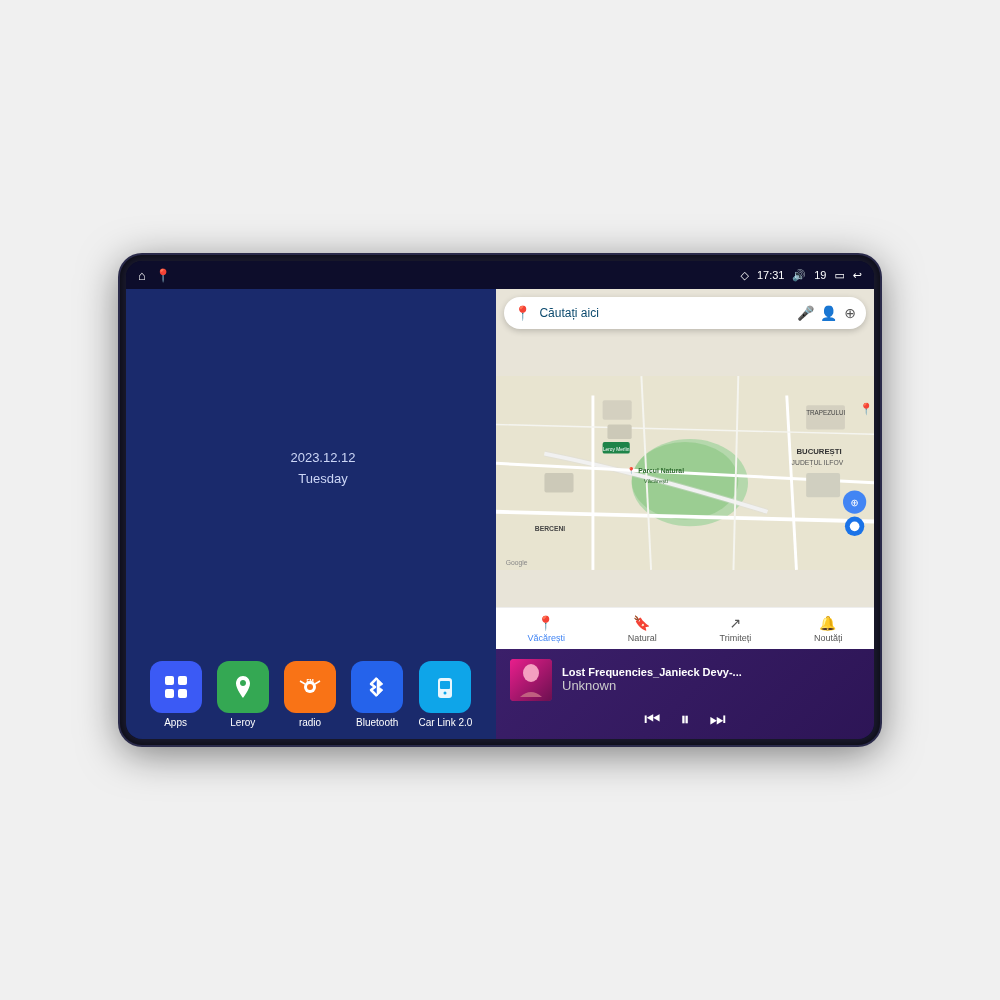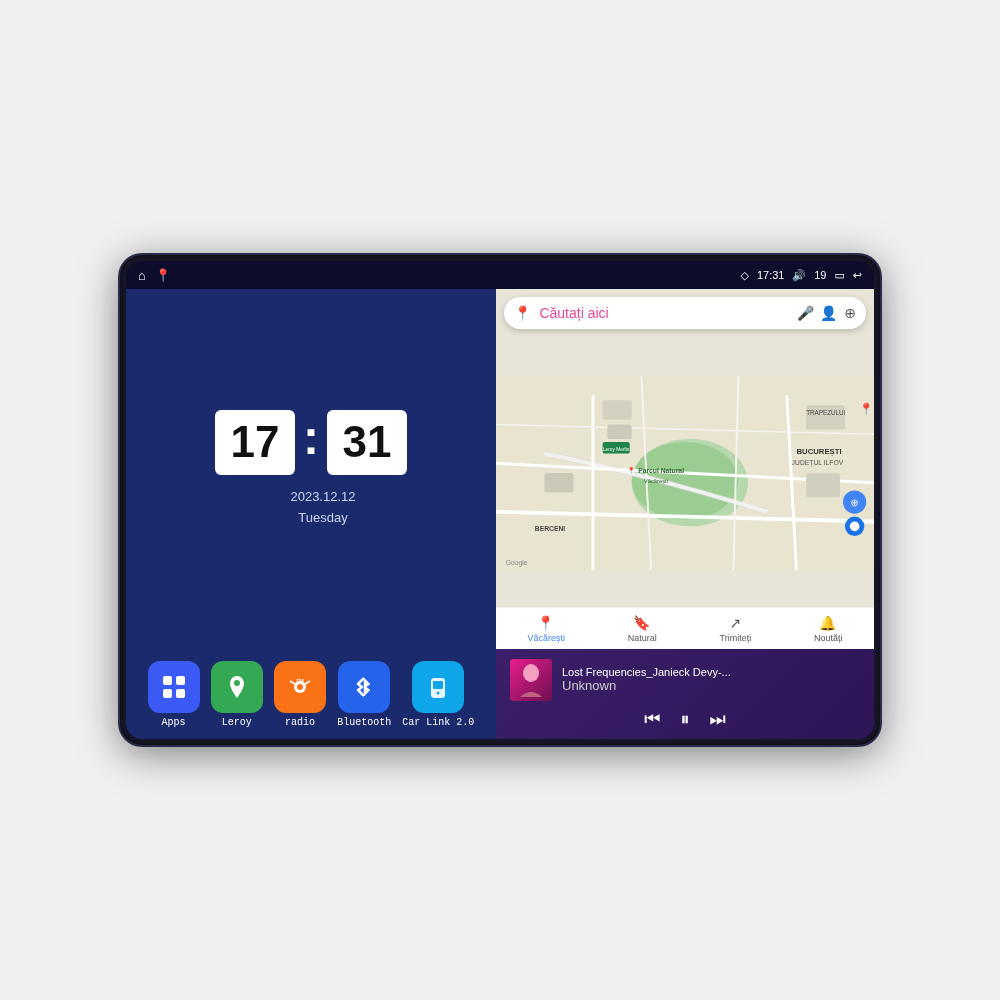--- a/index.html
+++ b/index.html
@@ -154,22 +154,22 @@
       box-shadow: 0 2px 6px rgba(0,0,0,0.2);
       z-index: 10;
     }
 
     .map-search-icon {
       font-size: 14px;
     }
 
     .map-search-text {
       flex: 1;
-      font-size: 14px;
-      color: #ec4899;
+      font-size: 12px;
+      color: #0c4a6e;
     }
 
     .map-search-right {
       display: flex;
       gap: 6px;
       align-items: center;
       font-size: 14px;
       color: #555;
     }
 
@@ -242,21 +242,20 @@
       display: flex;
       align-items: center;
       justify-content: center;
       font-size: 22px;
     }
 
     .app-icon-label {
       color: #fff;
       font-size: 10px;
       text-align: center;
-      font-family: Liberation Mono, monospace;
     }
 
     .icon-apps { background: #3b5af5; }
     .icon-maps { background: #34a853; }
     .icon-radio { background: #f97316; }
     .icon-bluetooth { background: #2563eb; }
     .icon-carlink { background: #0ea5e9; }
 
     
     .music-player {
@@ -291,21 +290,21 @@
     }
 
     .music-text {
       flex: 1;
       overflow: hidden;
     }
 
     .music-title {
       color: #fff;
       font-size: 11px;
-      font-weight: normal;
+      font-weight: bold;
       white-space: nowrap;
       overflow: hidden;
       text-overflow: ellipsis;
     }
 
     .music-artist {
       color: #ccc;
       font-size: 13px;
     }
 
@@ -347,25 +346,20 @@
         <span>🔊</span>
         <span>19</span>
         <span>▭</span>
         <span>↩</span>
       </div>
     </div>
 
     <div class="main-content">
 
       <div class="clock-widget">
-        <div class="clock-display">
-          <div class="clock-block">17</div>
-          <div class="clock-separator">:</div>
-          <div class="clock-block">31</div>
-        </div>
         <div class="clock-date">
           <div>2023.12.12</div>
           <div>Tuesday</div>
         </div>
       </div>
 
       <div class="map-widget">
         <div class="map-bg">
 
           <div class="map-search">

